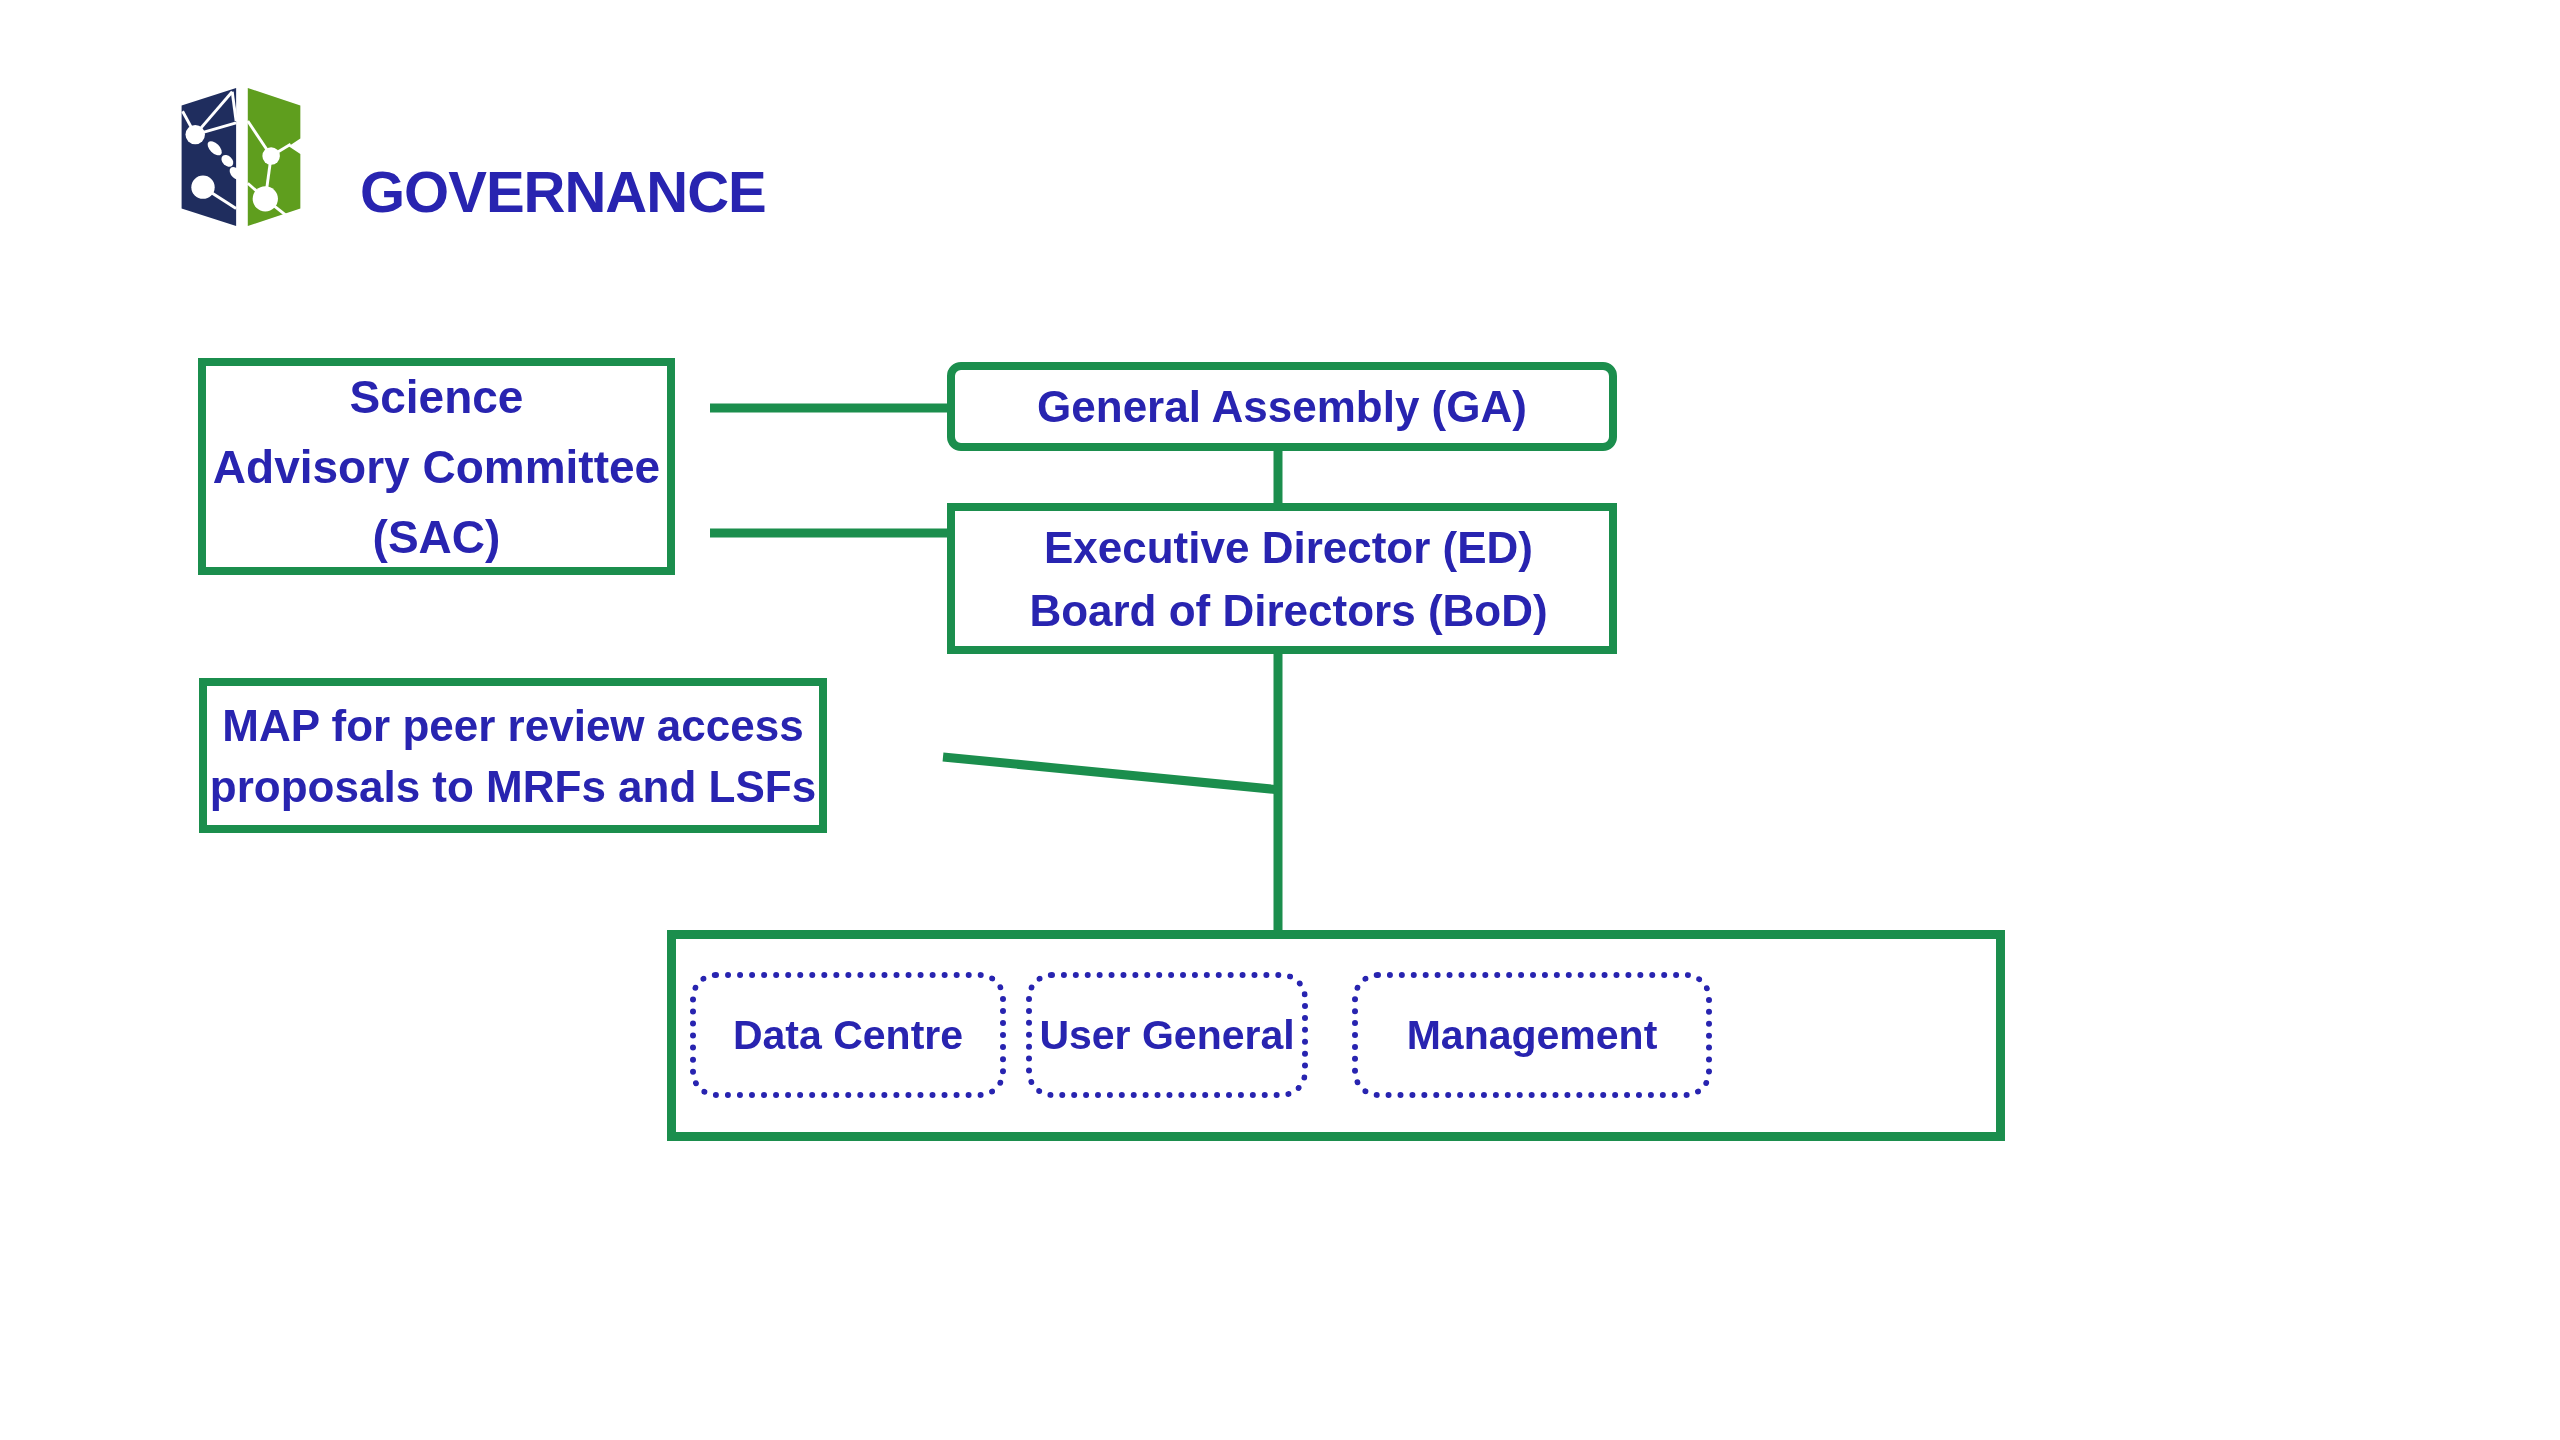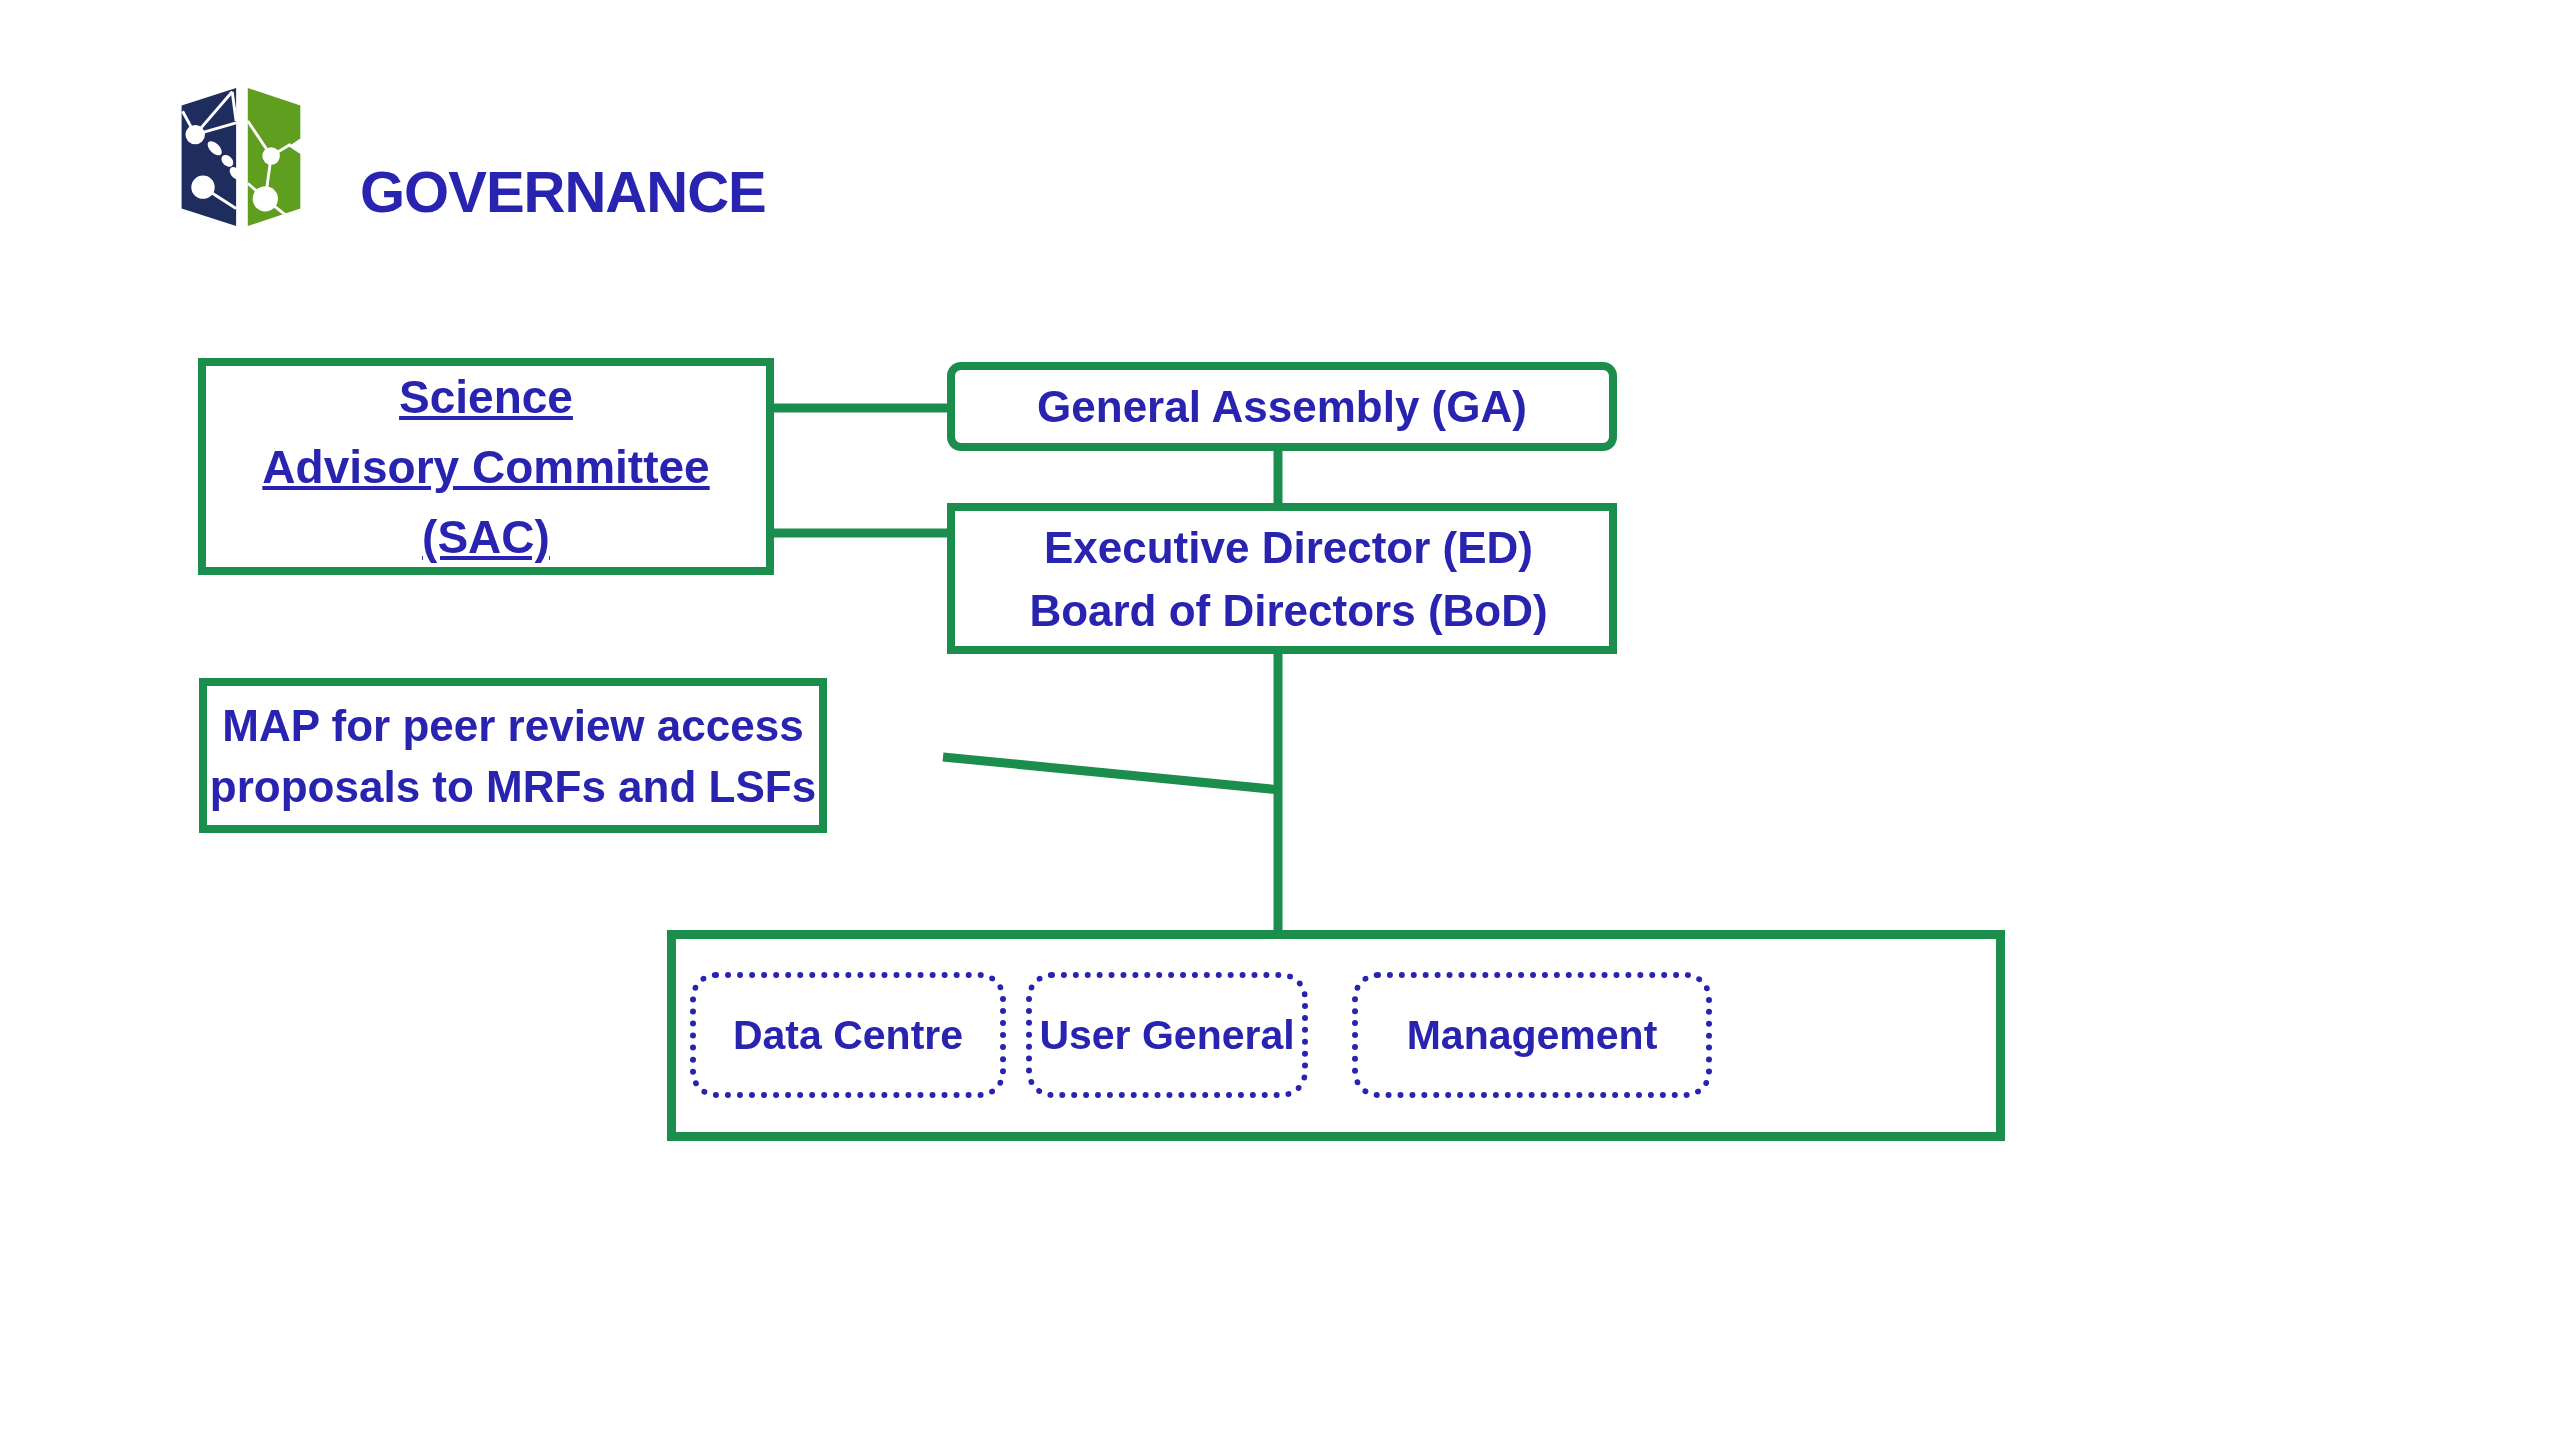--- a/index.html
+++ b/index.html
@@ -33,21 +33,21 @@
     position:absolute;z-index:2;
     background:#ffffff;
     border:8px solid var(--green);
     display:flex;flex-direction:column;
     align-items:center;justify-content:center;
     text-align:center;
     color:var(--blue);
     font-weight:700;
   }
   .node span{display:block;}
-  .node-sac{left:198px;top:358px;width:576px;height:217px;font-size:46px;line-height:70px;text-decoration:underline;}
+  .node-sac{left:198px;top:358px;width:477px;height:217px;font-size:46px;line-height:70px;}
   .node-ga{left:947px;top:362px;width:670px;height:89px;font-size:44px;line-height:52px;border-radius:14px;}
   .node-ed{left:947px;top:503px;width:670px;height:151px;font-size:44px;line-height:63px;padding-left:13px;}
   .node-map{left:199px;top:678px;width:628px;height:155px;font-size:44px;line-height:61px;}
   
   .dept-container{
     position:absolute;z-index:2;
     left:667px;top:930px;width:1338px;height:211px;
     background:#ffffff;
     border:9px solid var(--green);
   }

